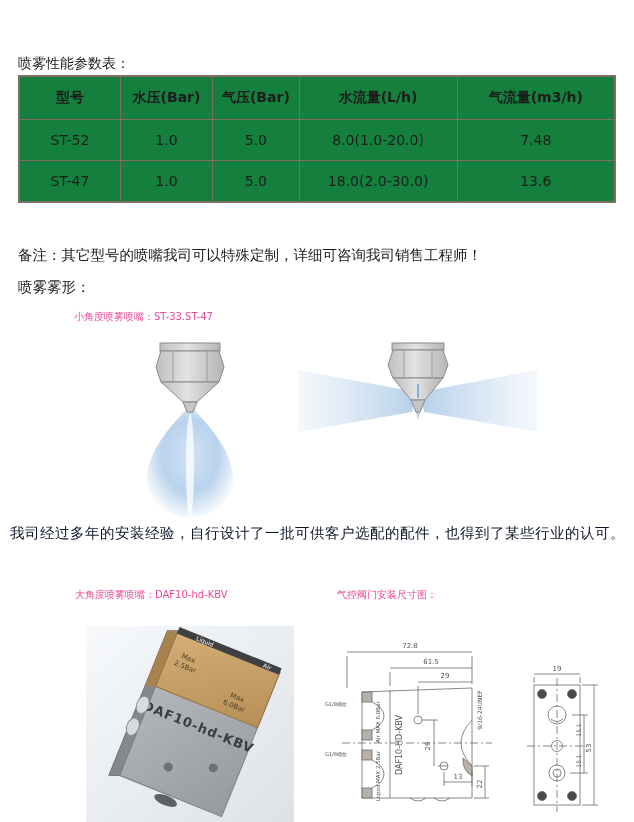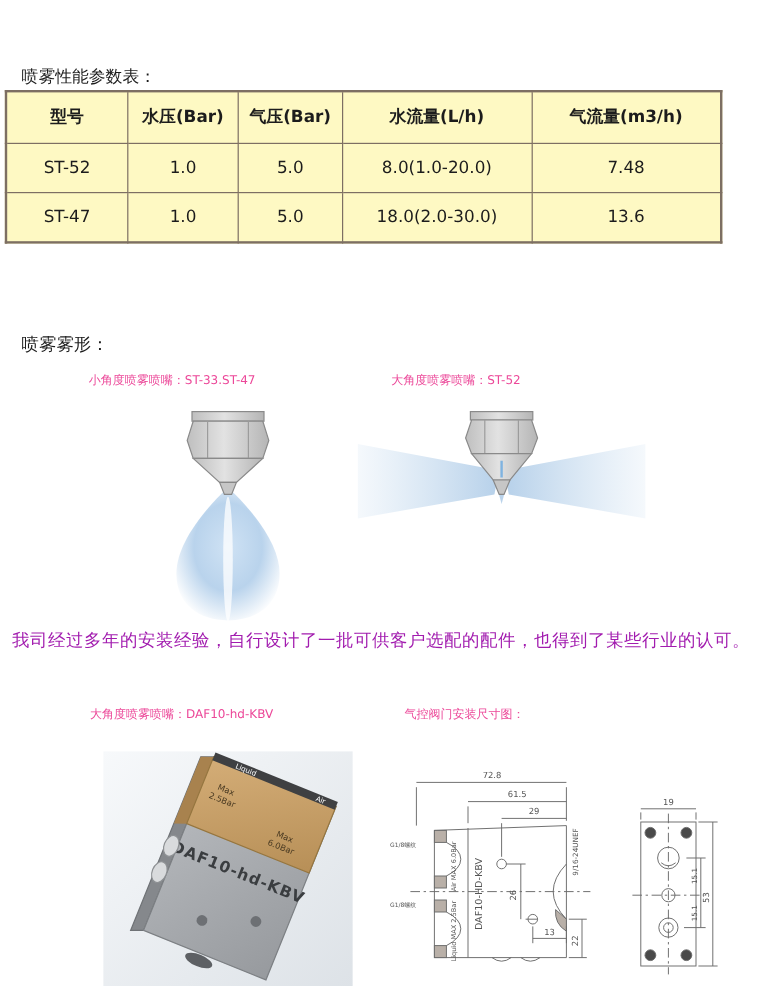--- a/index.html
+++ b/index.html
@@ -7,32 +7,32 @@
         font-family:"DejaVu Sans","Liberation Sans",sans-serif;color:#1c1c1c;}
   
   .header{position:absolute;top:0;left:0;width:634px;height:54px;
           background:linear-gradient(180deg,#a9c9e4 0%,#c3d9ec 35%,#e6f0f8 75%,#ffffff 100%);}
   .header svg{position:absolute;top:0;left:0;}
   .page-title{position:absolute;top:9px;left:14px;font-size:20px;font-weight:bold;
               color:#1668b3;letter-spacing:1px;}
   
   .txt{position:absolute;font-size:14px;color:#1c1c1c;white-space:nowrap;}
   
-  .spec-table{position:absolute;top:75px;left:4px;width:598px;border-collapse:collapse;
-              table-layout:fixed;background:#fef9c3;}
+  .spec-table{position:absolute;top:75px;left:18px;width:598px;border-collapse:collapse;
+              table-layout:fixed;background:#15803d;}
   .spec-table th,.spec-table td{border:1px solid #7d6f63;text-align:center;
               font-size:14px;color:#1c1c1c;padding:0;}
   .spec-table th{height:42px;font-weight:bold;}
   .spec-table td{height:40px;font-weight:normal;}
   .spec-table{border:2px solid #7d6f63;}
   .c0{width:17%;} .c1{width:15.5%;} .c2{width:14.5%;} .c3{width:26.5%;} .c4{width:26.5%;}
   .caption{position:absolute;font-size:10px;color:#ec4899;white-space:nowrap;}
   .figure{position:absolute;}
   .para{position:absolute;top:524px;left:10px;width:618px;font-size:14.5px;
-        color:#a21caf;letter-spacing:0.5px;white-space:nowrap;font-family:Liberation Mono, monospace;}
+        color:#0f172a;letter-spacing:0.5px;white-space:nowrap;font-family:Liberation Mono, monospace;}
 </style>
 </head>
 <body>
 
 <div class="page">
 
 
   <div class="txt" style="top:55px;left:18px;">喷雾性能参数表：</div>
 
   <table class="spec-table">
@@ -61,24 +61,24 @@
     <tr>
       <td>ST-47</td>
       <td>1.0</td>
       <td>5.0</td>
       <td>18.0(2.0-30.0)</td>
       <td>13.6</td>
     </tr>
   </tbody>
     </table>
 
+  <div class="txt" style="top:246px;left:18px;font-size:14.5px;">备注：其它型号的喷嘴我司可以特殊定制，详细可咨询我司销售工程师！</div>
   <div class="txt" style="top:278px;left:18px;font-size:14.5px;">喷雾雾形：</div>
 
   <div class="caption" style="top:310px;left:74px;">小角度喷雾喷嘴：ST-33.ST-47</div>
-  <div class="caption" style="top:310px;left:326px;">大角度喷雾喷嘴：ST-52</div>
 
   <div class="figure" style="top:338px;left:105px;">
     <svg width="170" height="180">
       <defs>
         <radialGradient id="plume" cx="50%" cy="45%" r="60%">
           <stop offset="0%" stop-color="#cfe2f4"></stop>
           <stop offset="55%" stop-color="#b9d3ec"></stop>
           <stop offset="100%" stop-color="#b9d3ec" stop-opacity="0"></stop>
         </radialGradient>
         <linearGradient id="metal" x1="0" y1="0" x2="1" y2="0">

